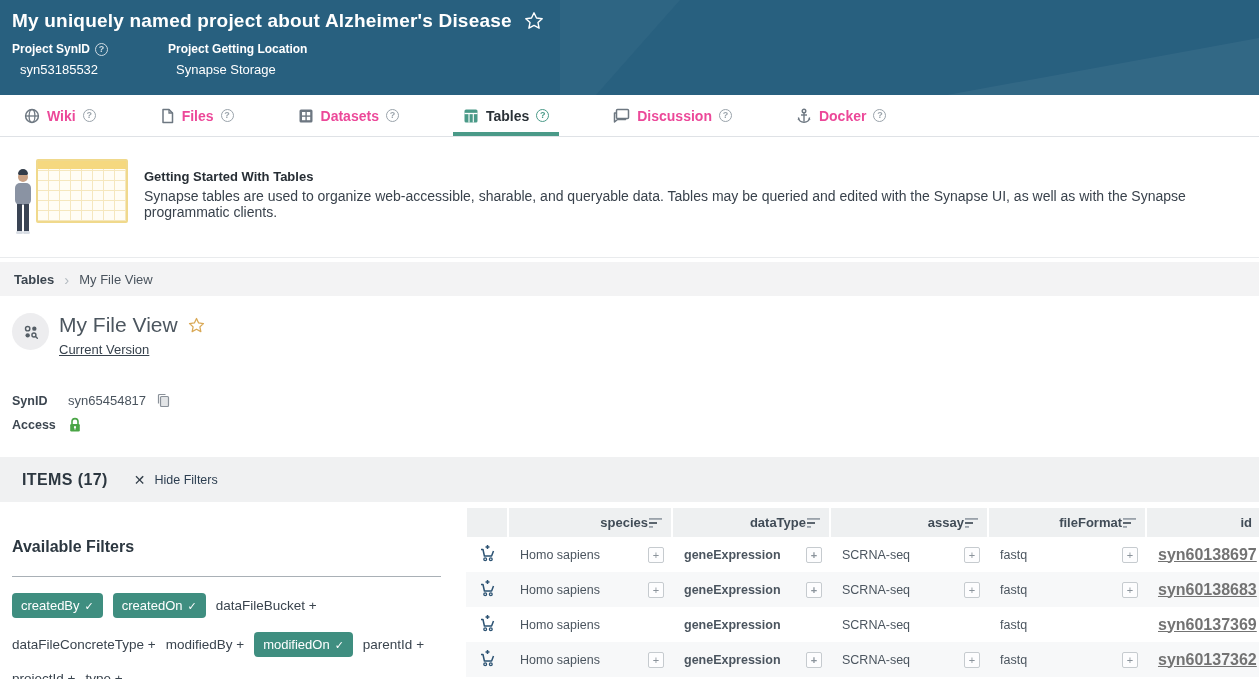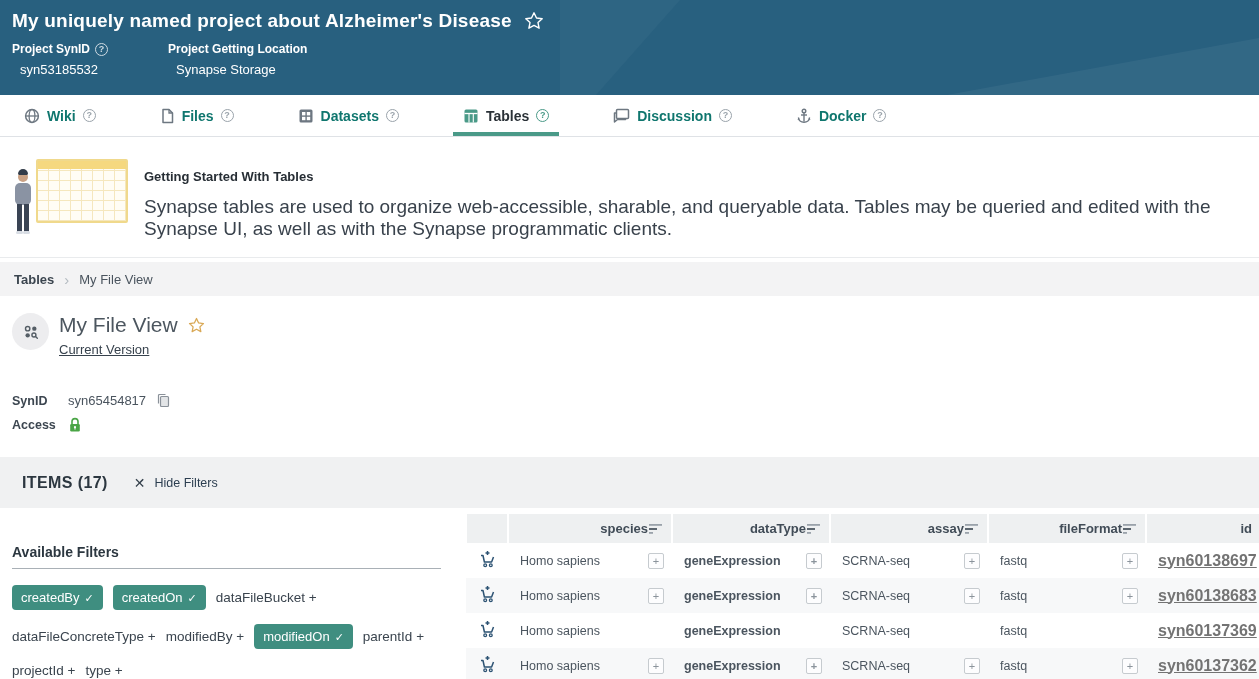--- a/index.html
+++ b/index.html
@@ -18,38 +18,38 @@
   .ph-field-label { font-size:12px; font-weight:bold; display:flex; align-items:flex-end; gap:5px; }
   .ph-field-value { font-size:13px; margin-top:6px; font-weight:normal;margin-left:8px; }
   .qmark { display:inline-flex; width:13px; height:13px; border:1px solid currentColor; border-radius:50%;
     font-size:9px; line-height:11px; align-items:center; justify-content:center; color:#9aa3ab; font-weight:bold; }
   .qmark.light { color:#cfdbe3; }
   .qmark.green { color:var(--accent,#4a9a88); border-color:var(--accent,#4a9a88); }
 
   
   .tab-bar { height:42px; display:flex; align-items:stretch; border-bottom:1px solid #dfe2e6; background:#fff; padding-left:14px; }
   .tab { display:flex; align-items:center; gap:7px; padding:0 10px; margin-right:44px; position:relative; cursor:pointer; }
-  .tab .tab-label { font-size:14px; font-weight:bold; color:#0f766e; }
+  .tab .tab-label { font-size:14px; font-weight:bold; color:#ec4899; }
   .tab .tab-icon { color:#6d7781; display:flex; }
   .tab.active .tab-label { color:#2a3137; }
   .tab.active .tab-icon { color:var(--accent,#4a9a88); }
   .tab.active::after { content:""; position:absolute; left:0; right:0; bottom:0; height:4px; background:var(--accent,#4a9a88); }
 
   
   .getting-started { height:121px; border-bottom:1px solid #e9ebed; display:flex; align-items:flex-start; padding:14px 3px 0 10px; background:#fff; }
   .gs-illustration { width:118px; height:86px; position:relative; flex:none; }
   .gs-sheet { position:absolute; left:26px; top:8px; width:92px; height:64px; border:2px solid #f0d98c; border-radius:2px;
     background:
       linear-gradient(#f5d87f,#f5d87f) top / 100% 8px no-repeat,
       repeating-linear-gradient(to right, transparent 0 10px, #f5e7bd 10px 11px),
       repeating-linear-gradient(to bottom, transparent 0 9px, #f5e7bd 9px 10px),
       #fffdf4; }
   .gs-text { margin-left:16px; padding-top:18px; }
   .gs-title { font-size:13px; font-weight:bold; color:#272e35; }
-  .gs-desc { font-size:19px; color:#39424c; margin-top:12px; max-width:1090px; }
+  .gs-desc { font-size:14px; color:#39424c; margin-top:4px; max-width:1090px; }
 
   
   .breadcrumb-bar { margin-top:4px; height:34px; background:#f3f3f4; display:flex; align-items:center; padding:0 14px; gap:10px; }
   .crumb-root { font-size:13px; font-weight:bold; color:#3b454f; }
   .crumb-sep { color:#b3bac0; font-size:15px; line-height:1; }
   .crumb-leaf { font-size:13px; color:#4a545e; }
 
   
   .entity-header { padding:17px 14px 0 12px; display:flex; gap:10px; background:#fff; height:79px; }
   .entity-badge { width:37px; height:37px; border-radius:50%; background:#ededef; display:flex; align-items:center; justify-content:center; flex:none; }
@@ -58,29 +58,29 @@
   .version-link { display:inline-block; margin-top:5px; font-size:13px; color:#37424d; text-decoration:underline; cursor:pointer; }
 
   
   .entity-meta { padding:18px 0 0 12px; height:72px; background:#fff; }
   .meta-row { display:flex; align-items:center; gap:14px; margin-bottom:9px; }
   .meta-label { font-size:12.5px; font-weight:bold; color:#3c4650; width:42px; }
   .meta-value { font-size:13px; color:#4a545e; display:flex; align-items:center; gap:10px; }
   .copy-btn { display:flex; cursor:pointer; }
 
   
-  .items-bar { margin-top:10px; height:51px; background:#f0f1f2; display:flex; align-items:center; padding:0 22px; gap:26px; }
+  .items-bar { margin-top:10px; height:45px; background:#f0f1f2; display:flex; align-items:center; padding:0 22px; gap:26px; }
   .items-title { font-size:16px; font-weight:bold; color:#2c3740; letter-spacing:.4px; }
   .hide-filters { display:flex; align-items:center; gap:9px; font-size:12.5px; color:#2c3e50; cursor:pointer; }
   .hide-filters .x-icon { font-size:14px; color:#333f4a; }
 
   
   .content { display:flex; height:177px; }
   .filters-panel { width:465px; flex:none; padding:36px 24px 0 12px; }
-  .filters-heading { font-size:14px; font-weight:bold; color:#2c3740; padding-bottom:8px; border-bottom:1px solid #a9b0b6; }
+  .filters-heading { font-size:16px; font-weight:bold; color:#2c3740; padding-bottom:20px; border-bottom:1px solid #a9b0b6; }
   .chips { margin-top:16px; display:flex; flex-wrap:wrap; gap:14px 10px; align-items:center; }
   .chip { background:var(--chip-teal,#3f8e80); color:#fff; font-size:13px; padding:5px 9px; border-radius:4px; cursor:pointer; white-space:nowrap; }
   .chip .chk { font-size:11px; margin-left:5px; }
   .filter-plain { font-size:13.5px; color:#3a444e; cursor:pointer; white-space:nowrap; }
 
   
   .table-area { flex:1; padding-top:6px; }
   table.data { border-collapse:collapse; table-layout:fixed; width:794px; }
   table.data col.c-cart { width:42px; } table.data col.c-species { width:164px; }
   table.data col.c-datatype { width:158px; } table.data col.c-assay { width:158px; }

